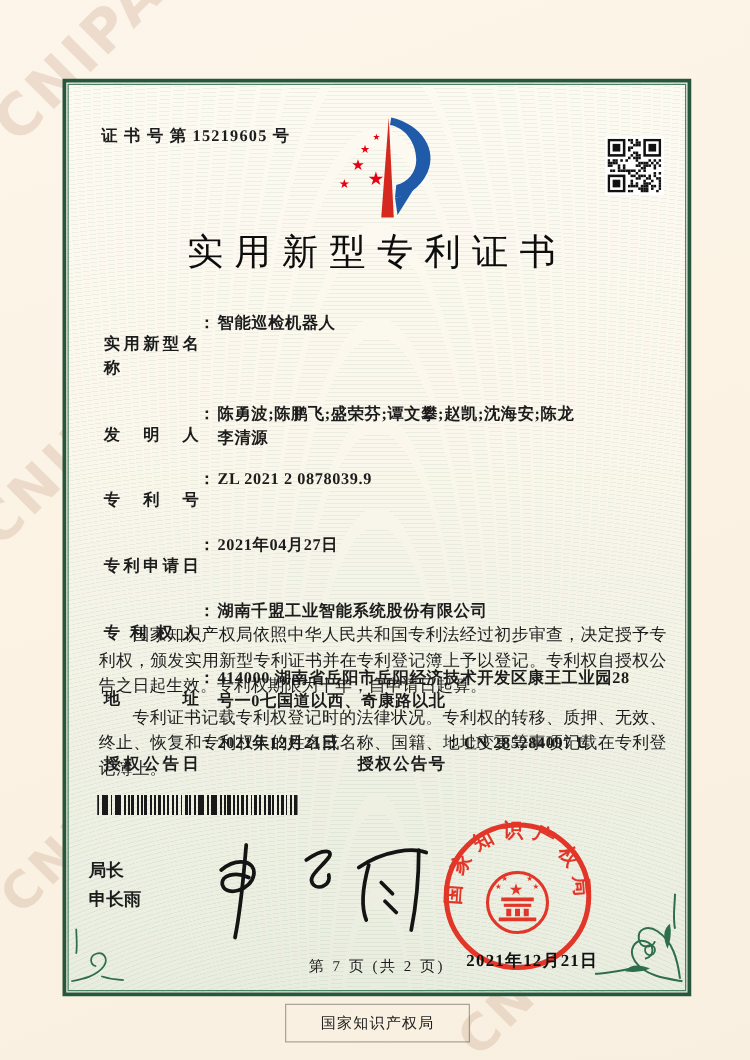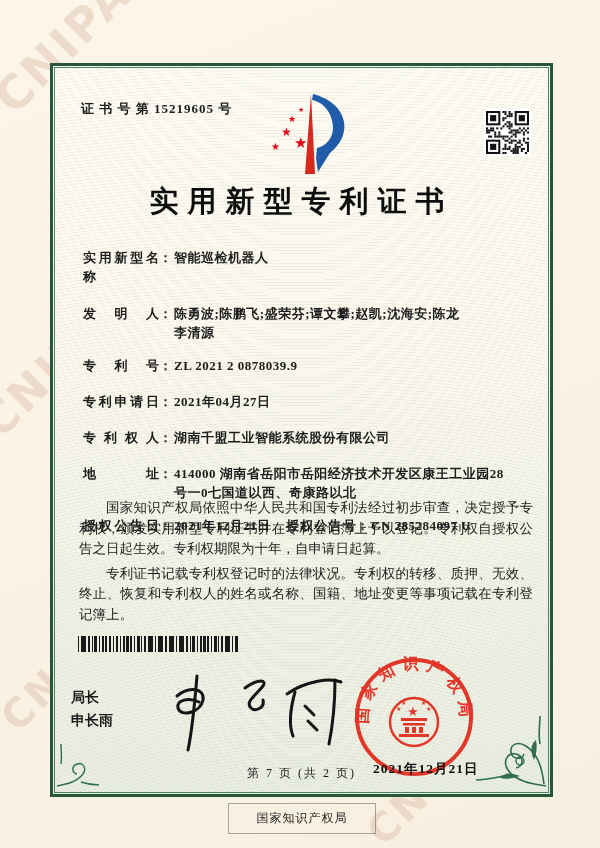--- a/index.html
+++ b/index.html
@@ -25,27 +25,27 @@
     background:
       repeating-radial-gradient(ellipse 1500px 950px at 50% 125%,rgba(105,150,122,0.10) 0 1px,rgba(0,0,0,0) 1px 5px),
       linear-gradient(180deg,#fdfaf2 0%,#fbf7ec 38%,#f0f1e4 72%,#e9eddf 100%);}
   .frame-inner{position:absolute;inset:1px;border:1px solid #4a8465;pointer-events:none;}
   
   .cert-no{position:absolute;left:28px;top:34px;font-size:13px;letter-spacing:1px;font-weight:600;}
   .logo{position:absolute;left:201px;top:20px;width:100px;height:94px;}
   .qr{position:absolute;left:431px;top:43px;width:47px;height:47px;background:#fff;padding:2px;box-sizing:border-box;}
   .qr svg{width:100%;height:100%;display:block;}
   .title{position:absolute;left:0;top:116px;width:100%;text-align:center;
-    font-size:29px;font-weight:bold;letter-spacing:9px;color:#0d0d0d;}
+    font-size:29px;font-weight:normal;letter-spacing:9px;color:#0d0d0d;}
   
   .fields{position:absolute;left:30px;top:182px;width:445px;font-size:13px;font-weight:600;line-height:19px;}
   .frow{margin-bottom:17px;position:relative;}
   .frow.after-name{margin-bottom:18px;}
   .frow.multiline{margin-bottom:14px;}
-  .flabel{display:inline-block;width:76px;text-align:justify;text-align-last:justify;vertical-align:top;}
+  .flabel{display:inline-block;width:76px;text-align:justify;text-align-last:justify;vertical-align:top;margin-top:17px;}
   .fcolon{display:inline-block;vertical-align:top;width:15px;}
   .fvalue{display:inline-block;vertical-align:top;white-space:pre-line;max-width:340px;letter-spacing:0.5px;}
   .pair2{position:absolute;left:203px;top:0;white-space:nowrap;}
   .pair2 .flabel{width:70px;}
   
   .paras{position:absolute;left:22px;top:428px;width:462px;font-size:13.5px;line-height:20.5px;
     text-align:justify;font-weight:500;}
   .paras p{margin:4px;text-indent:2em;}
   
   .barcode{position:absolute;left:25px;top:570px;width:160px;height:16px;

